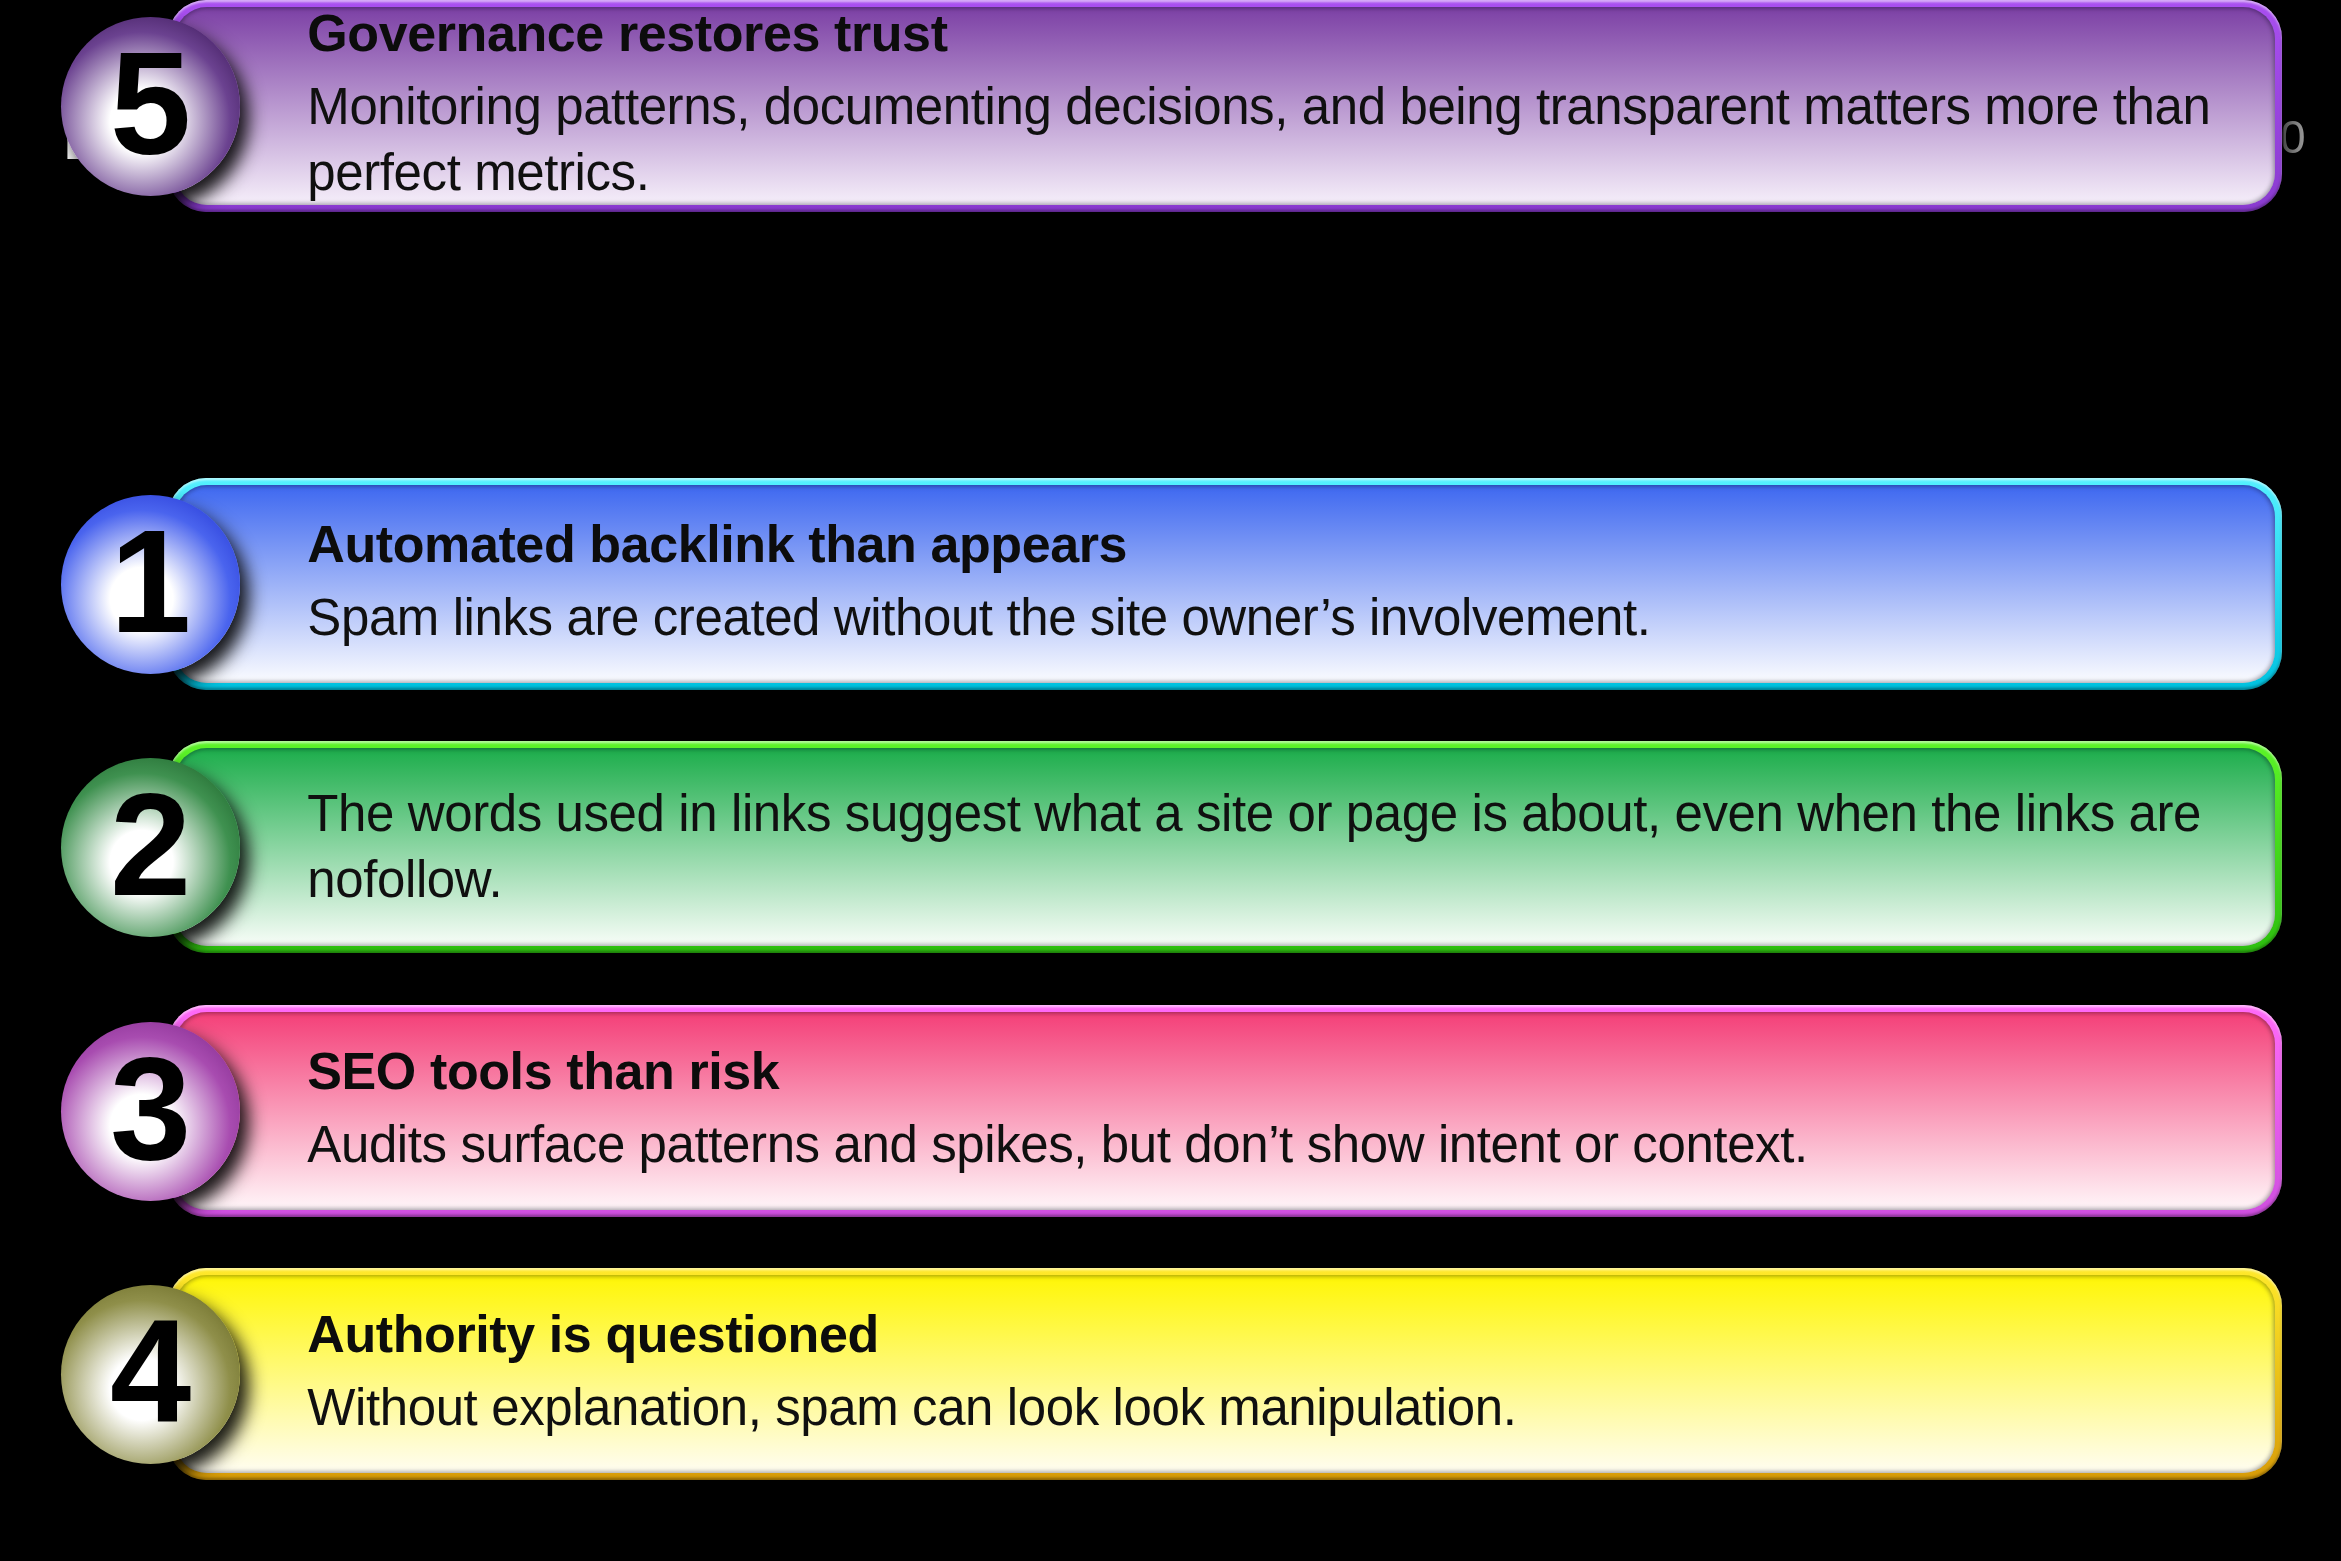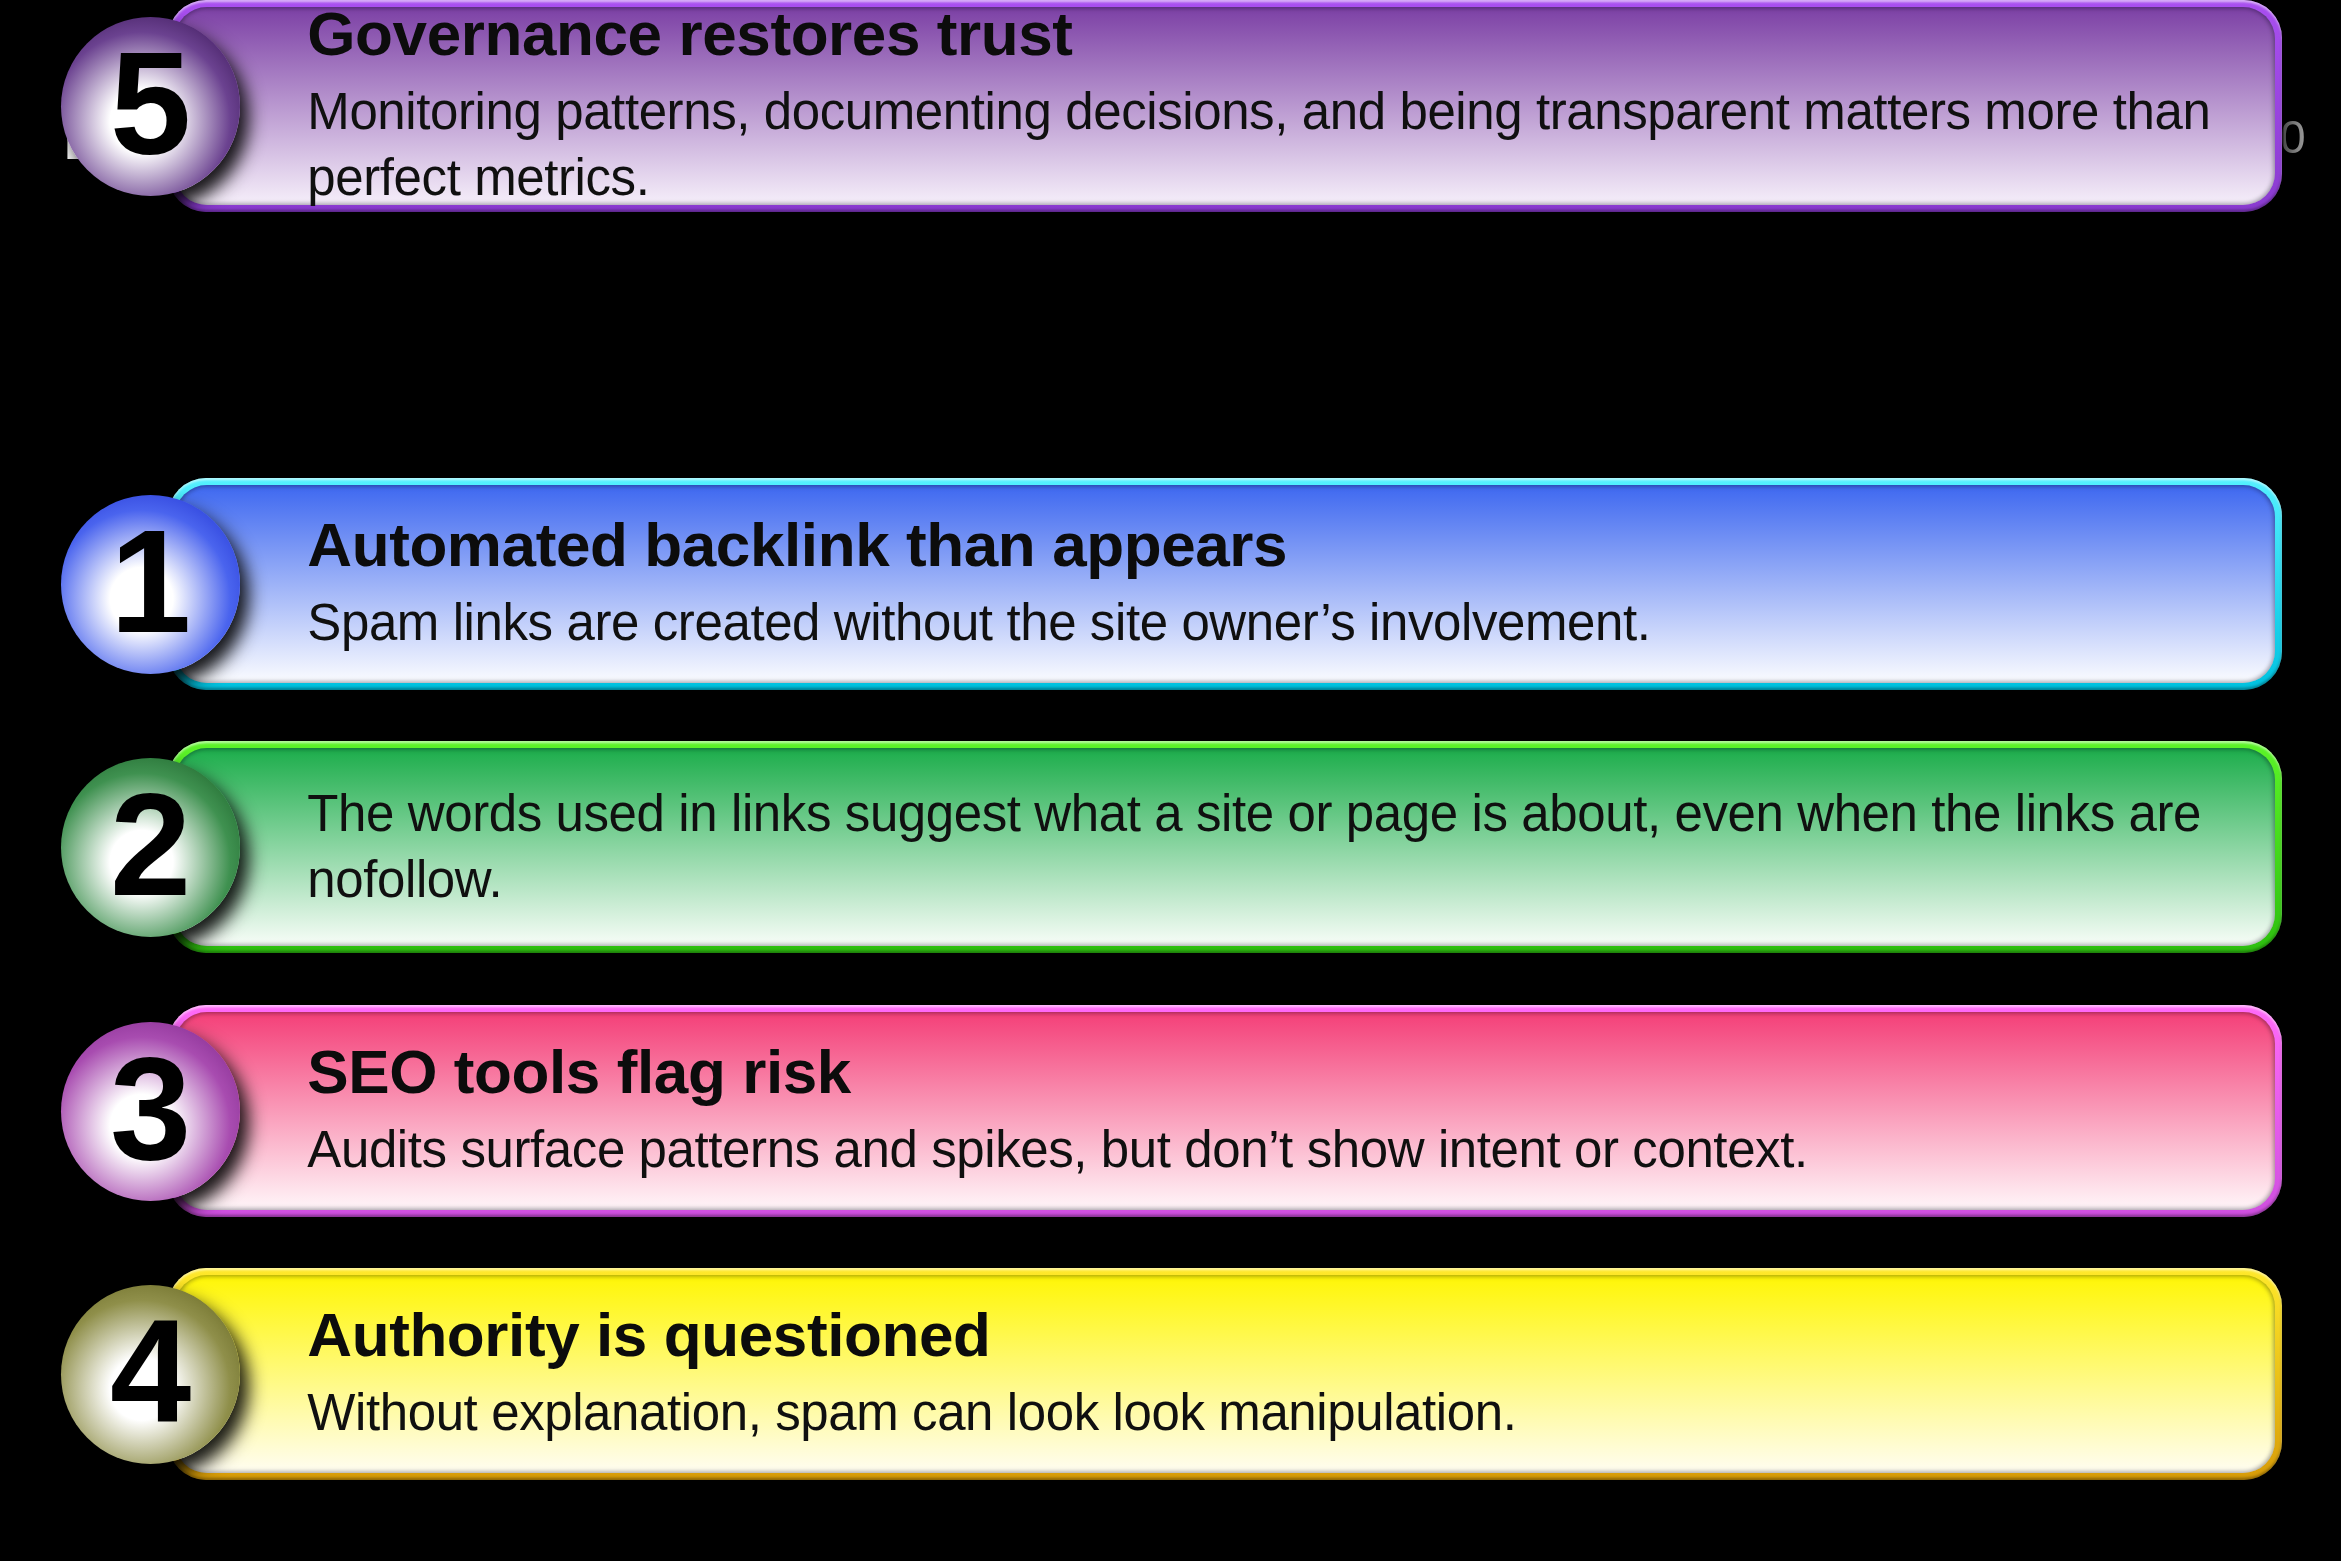--- a/index.html
+++ b/index.html
@@ -41,21 +41,21 @@
   }
   .banner{
     position:absolute;left:7.3px;top:7.3px;right:7.3px;bottom:7.3px;
     border-radius:32px;
     background:linear-gradient(180deg,var(--bt) 0%,var(--bb) 100%);
     box-shadow:inset 0 0 4.4px 1.5px rgba(0,0,20,.35);
     display:flex;flex-direction:column;justify-content:center;
     padding-left:132px;padding-right:44px;box-sizing:border-box;
   }
   .step-title{
-    font-size:62px;font-weight:bold;color:#0c0c0c;
+    font-size:52px;font-weight:bold;color:#0c0c0c;
     letter-spacing:-0.4px;margin:0 0 13px 0;line-height:1.05;
   }
   .step-desc{
     font-size:51px;font-weight:normal;color:#101010;
     letter-spacing:-0.4px;line-height:1.3;white-space:pre-line;
   }
 
   .badge{
     position:absolute;left:61px;top:17px;width:179px;height:179px;
     border-radius:50%;
@@ -119,21 +119,21 @@
     </div>
   </div>
   <div class="badge">
     <span class="badge-number">2</span>
   </div>
 </div>
 
 <div class="row" style="--bt: #f43f78; --bb: #fff6f9; --rt: #ff6af8; --rb: #cf4fe0; --bm: #a84cb0; --be: #7c2488;">
   <div class="banner-border">
     <div class="banner">
-      <div class="step-title">SEO tools flag risk</div>
+      <div class="step-title">SEO tools than risk</div>
       <div class="step-desc">Audits surface patterns and spikes, but don’t show intent or context.</div>
     </div>
   </div>
   <div class="badge">
     <span class="badge-number">3</span>
   </div>
 </div>
 
 <div class="row" style="--bt: #fff605; --bb: #fffdf2; --rt: #ffe92a; --rb: #d89c08; --bm: #8f8f4a; --be: #61611c;">
   <div class="banner-border">

